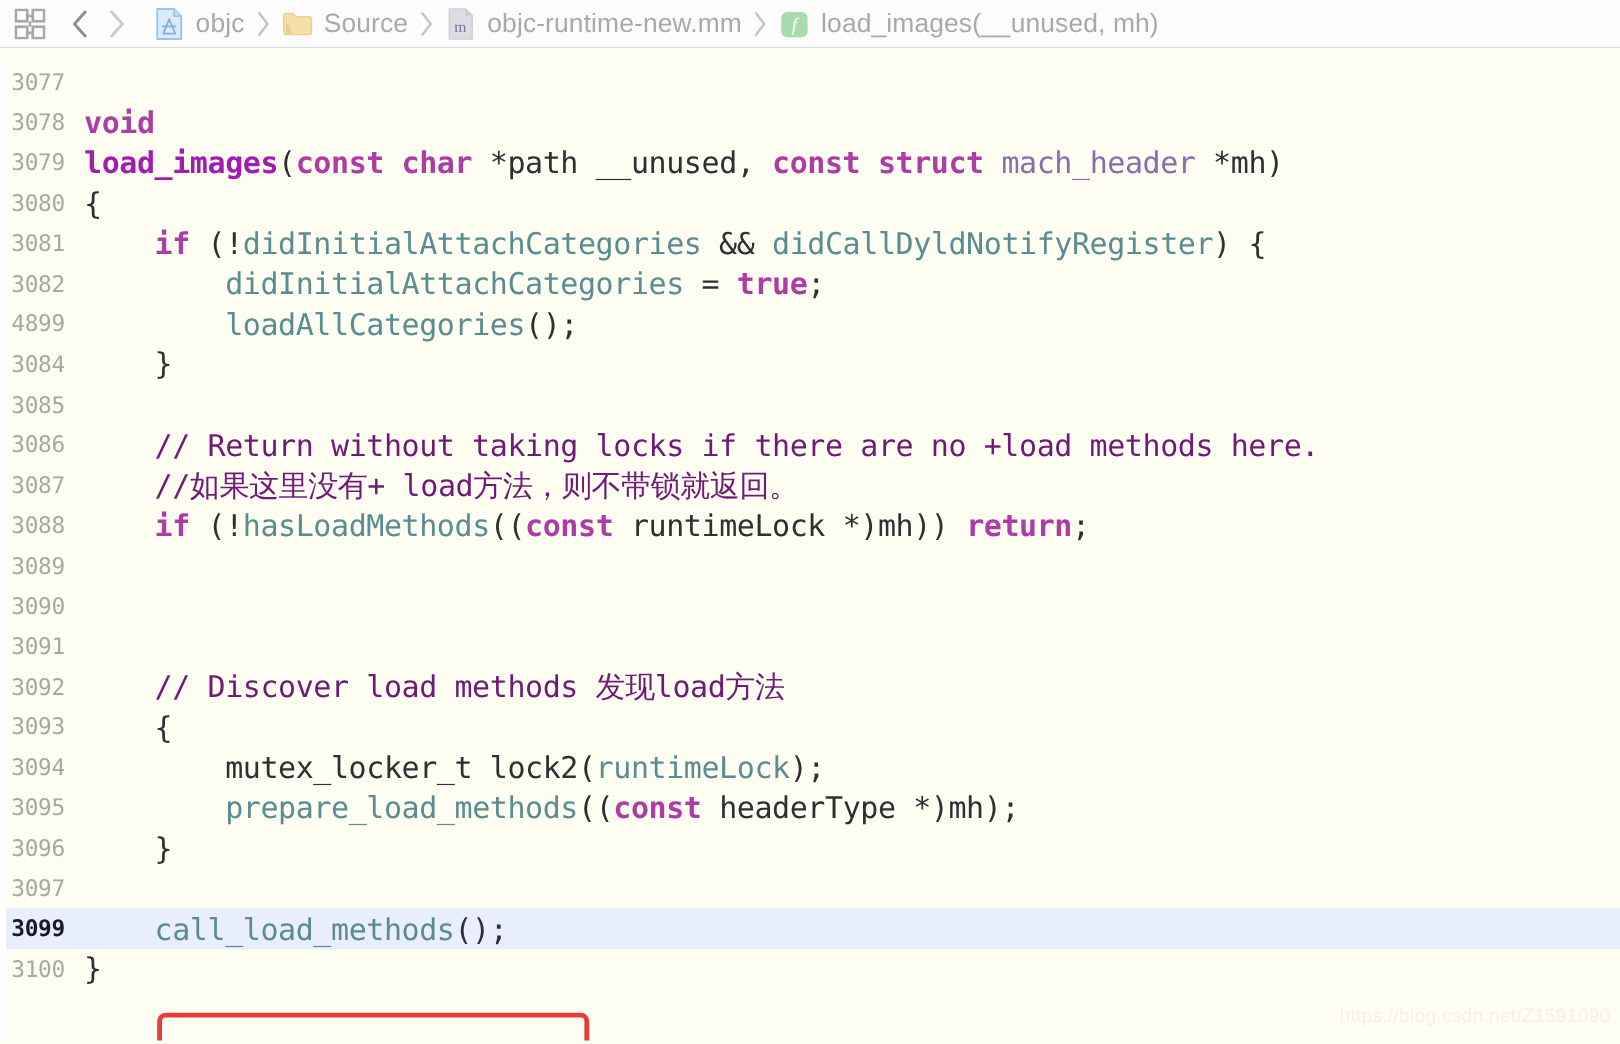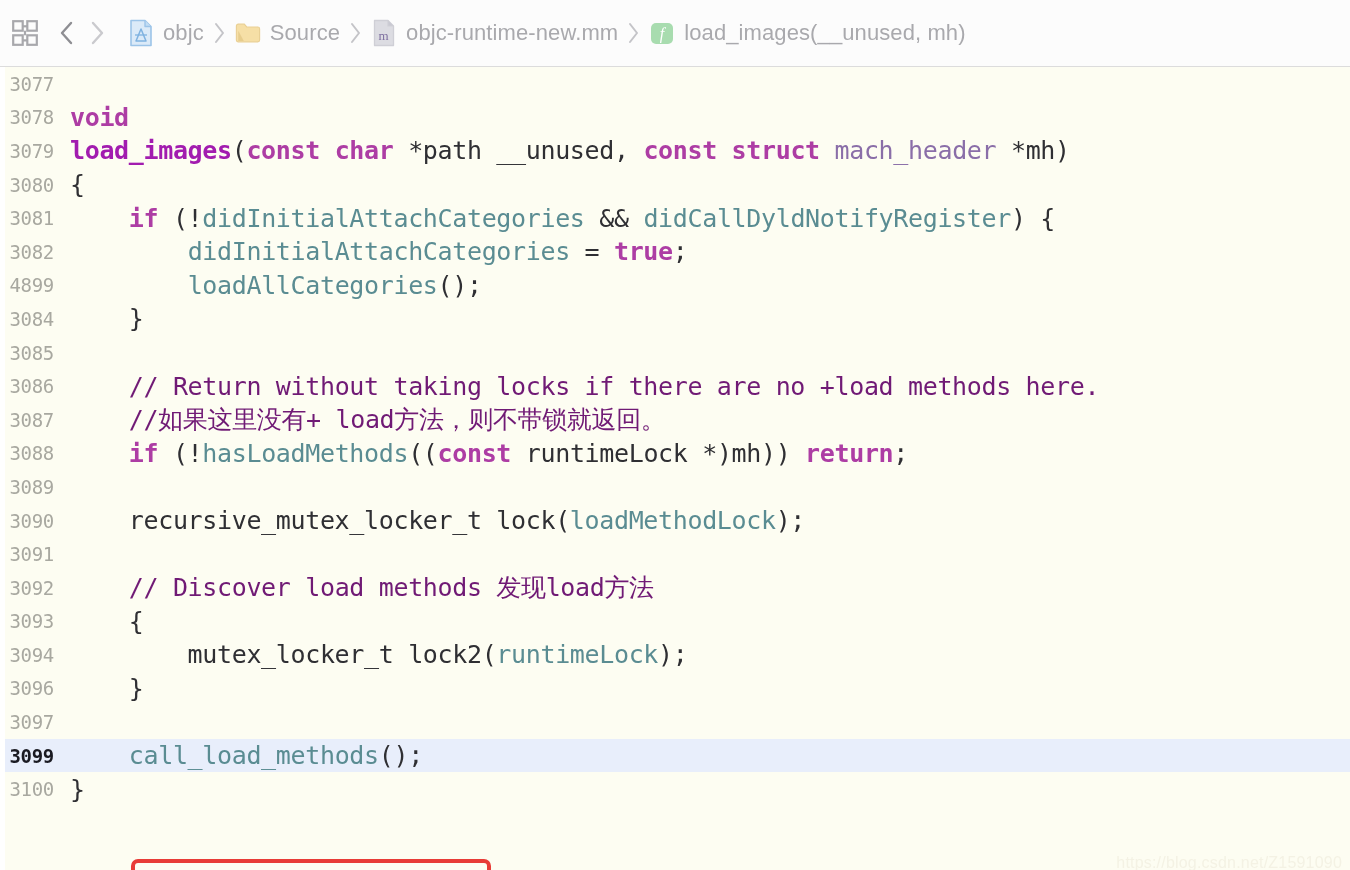--- a/index.html
+++ b/index.html
@@ -14,21 +14,21 @@
     position: relative;
     width: 1350px;
     height: 870px;
     background: #fdfdf2;
     overflow: hidden;
   }
 
   
   .jumpbar {
     position: relative;
-    height: 67px;
+    height: 40px;
     background: #fcfcfc;
     border-bottom: 1px solid #dcdcdc;
     display: flex;
     align-items: center;
     padding-left: 12px;
     box-sizing: border-box;
     text-align: right;
   }
 
   .grid-icon {
@@ -76,20 +76,21 @@
     display: flex;
     align-items: center;
   }
 
   
   .editor {
     position: relative;
     height: 815px;
     background: #fdfdf2;
     overflow: hidden;
+    margin-top: 12px;
   }
 
   .left-strip {
     position: absolute;
     left: 0; top: 0; bottom: 0;
     width: 5px;
     background: #ffffff;
     z-index: 3;
   }
 
@@ -259,25 +260,26 @@
         <div class="row"><div class="gutter">3080</div><div class="code"><span class="pl">{</span></div></div>
         <div class="row"><div class="gutter">3081</div><div class="code"><span class="pl">    </span><span class="kw">if</span><span class="pl"> (!</span><span class="id">didInitialAttachCategories</span><span class="pl"> &amp;&amp; </span><span class="id">didCallDyldNotifyRegister</span><span class="pl">) {</span></div></div>
         <div class="row"><div class="gutter">3082</div><div class="code"><span class="pl">        </span><span class="id">didInitialAttachCategories</span><span class="pl"> = </span><span class="kw">true</span><span class="pl">;</span></div></div>
         <div class="row"><div class="gutter">4899</div><div class="code"><span class="pl">        </span><span class="id">loadAllCategories</span><span class="pl">();</span></div></div>
         <div class="row"><div class="gutter">3084</div><div class="code"><span class="pl">    }</span></div></div>
         <div class="row"><div class="gutter">3085</div><div class="code"></div></div>
         <div class="row"><div class="gutter">3086</div><div class="code"><span class="pl">    </span><span class="cm">// Return without taking locks if there are no +load methods here.</span></div></div>
         <div class="row"><div class="gutter">3087</div><div class="code"><span class="pl">    </span><span class="cm">//如果这里没有+ load方法，则不带锁就返回。</span></div></div>
         <div class="row"><div class="gutter">3088</div><div class="code"><span class="pl">    </span><span class="kw">if</span><span class="pl"> (!</span><span class="id">hasLoadMethods</span><span class="pl">((</span><span class="kw">const</span><span class="pl"> runtimeLock *)mh)) </span><span class="kw">return</span><span class="pl">;</span></div></div>
         <div class="row"><div class="gutter">3089</div><div class="code"></div></div>
-        <div class="row"><div class="gutter">3090</div><div class="code"><span class="pl">    recursive_mutex_locker_t lock(</span><span class="id">loadMethodLock</span><span class="pl">);</span></div></div>
+        <div class="row"><div class="gutter">3090</div></div>
         <div class="row"><div class="gutter">3091</div><div class="code"></div></div>
         <div class="row"><div class="gutter">3092</div><div class="code"><span class="pl">    </span><span class="cm">// Discover load methods 发现load方法</span></div></div>
         <div class="row"><div class="gutter">3093</div><div class="code"><span class="pl">    {</span></div></div>
         <div class="row"><div class="gutter">3094</div><div class="code"><span class="pl">        mutex_locker_t lock2(</span><span class="id">runtimeLock</span><span class="pl">);</span></div></div>
+        <div class="row"><div class="gutter">3095</div><div class="code"><span class="pl">        </span><span class="id">prepare_load_methods</span><span class="pl">((</span><span class="kw">const</span><span class="pl"> headerType *)mh);</span></div></div>
         <div class="row"><div class="gutter">3096</div><div class="code"><span class="pl">    }</span></div></div>
         <div class="row"><div class="gutter">3097</div><div class="code"></div></div>
         <div class="row current"><div class="gutter">3099</div><div class="code"><span class="pl">    </span><span class="id">call_load_methods</span><span class="pl">();</span></div></div>
         <div class="row"><div class="gutter">3100</div><div class="code"><span class="pl">}</span></div></div>
       </div>
 
     <div class="redbox"></div>
 
     <div class="watermark">https://blog.csdn.net/Z1591090</div>
   </div>

